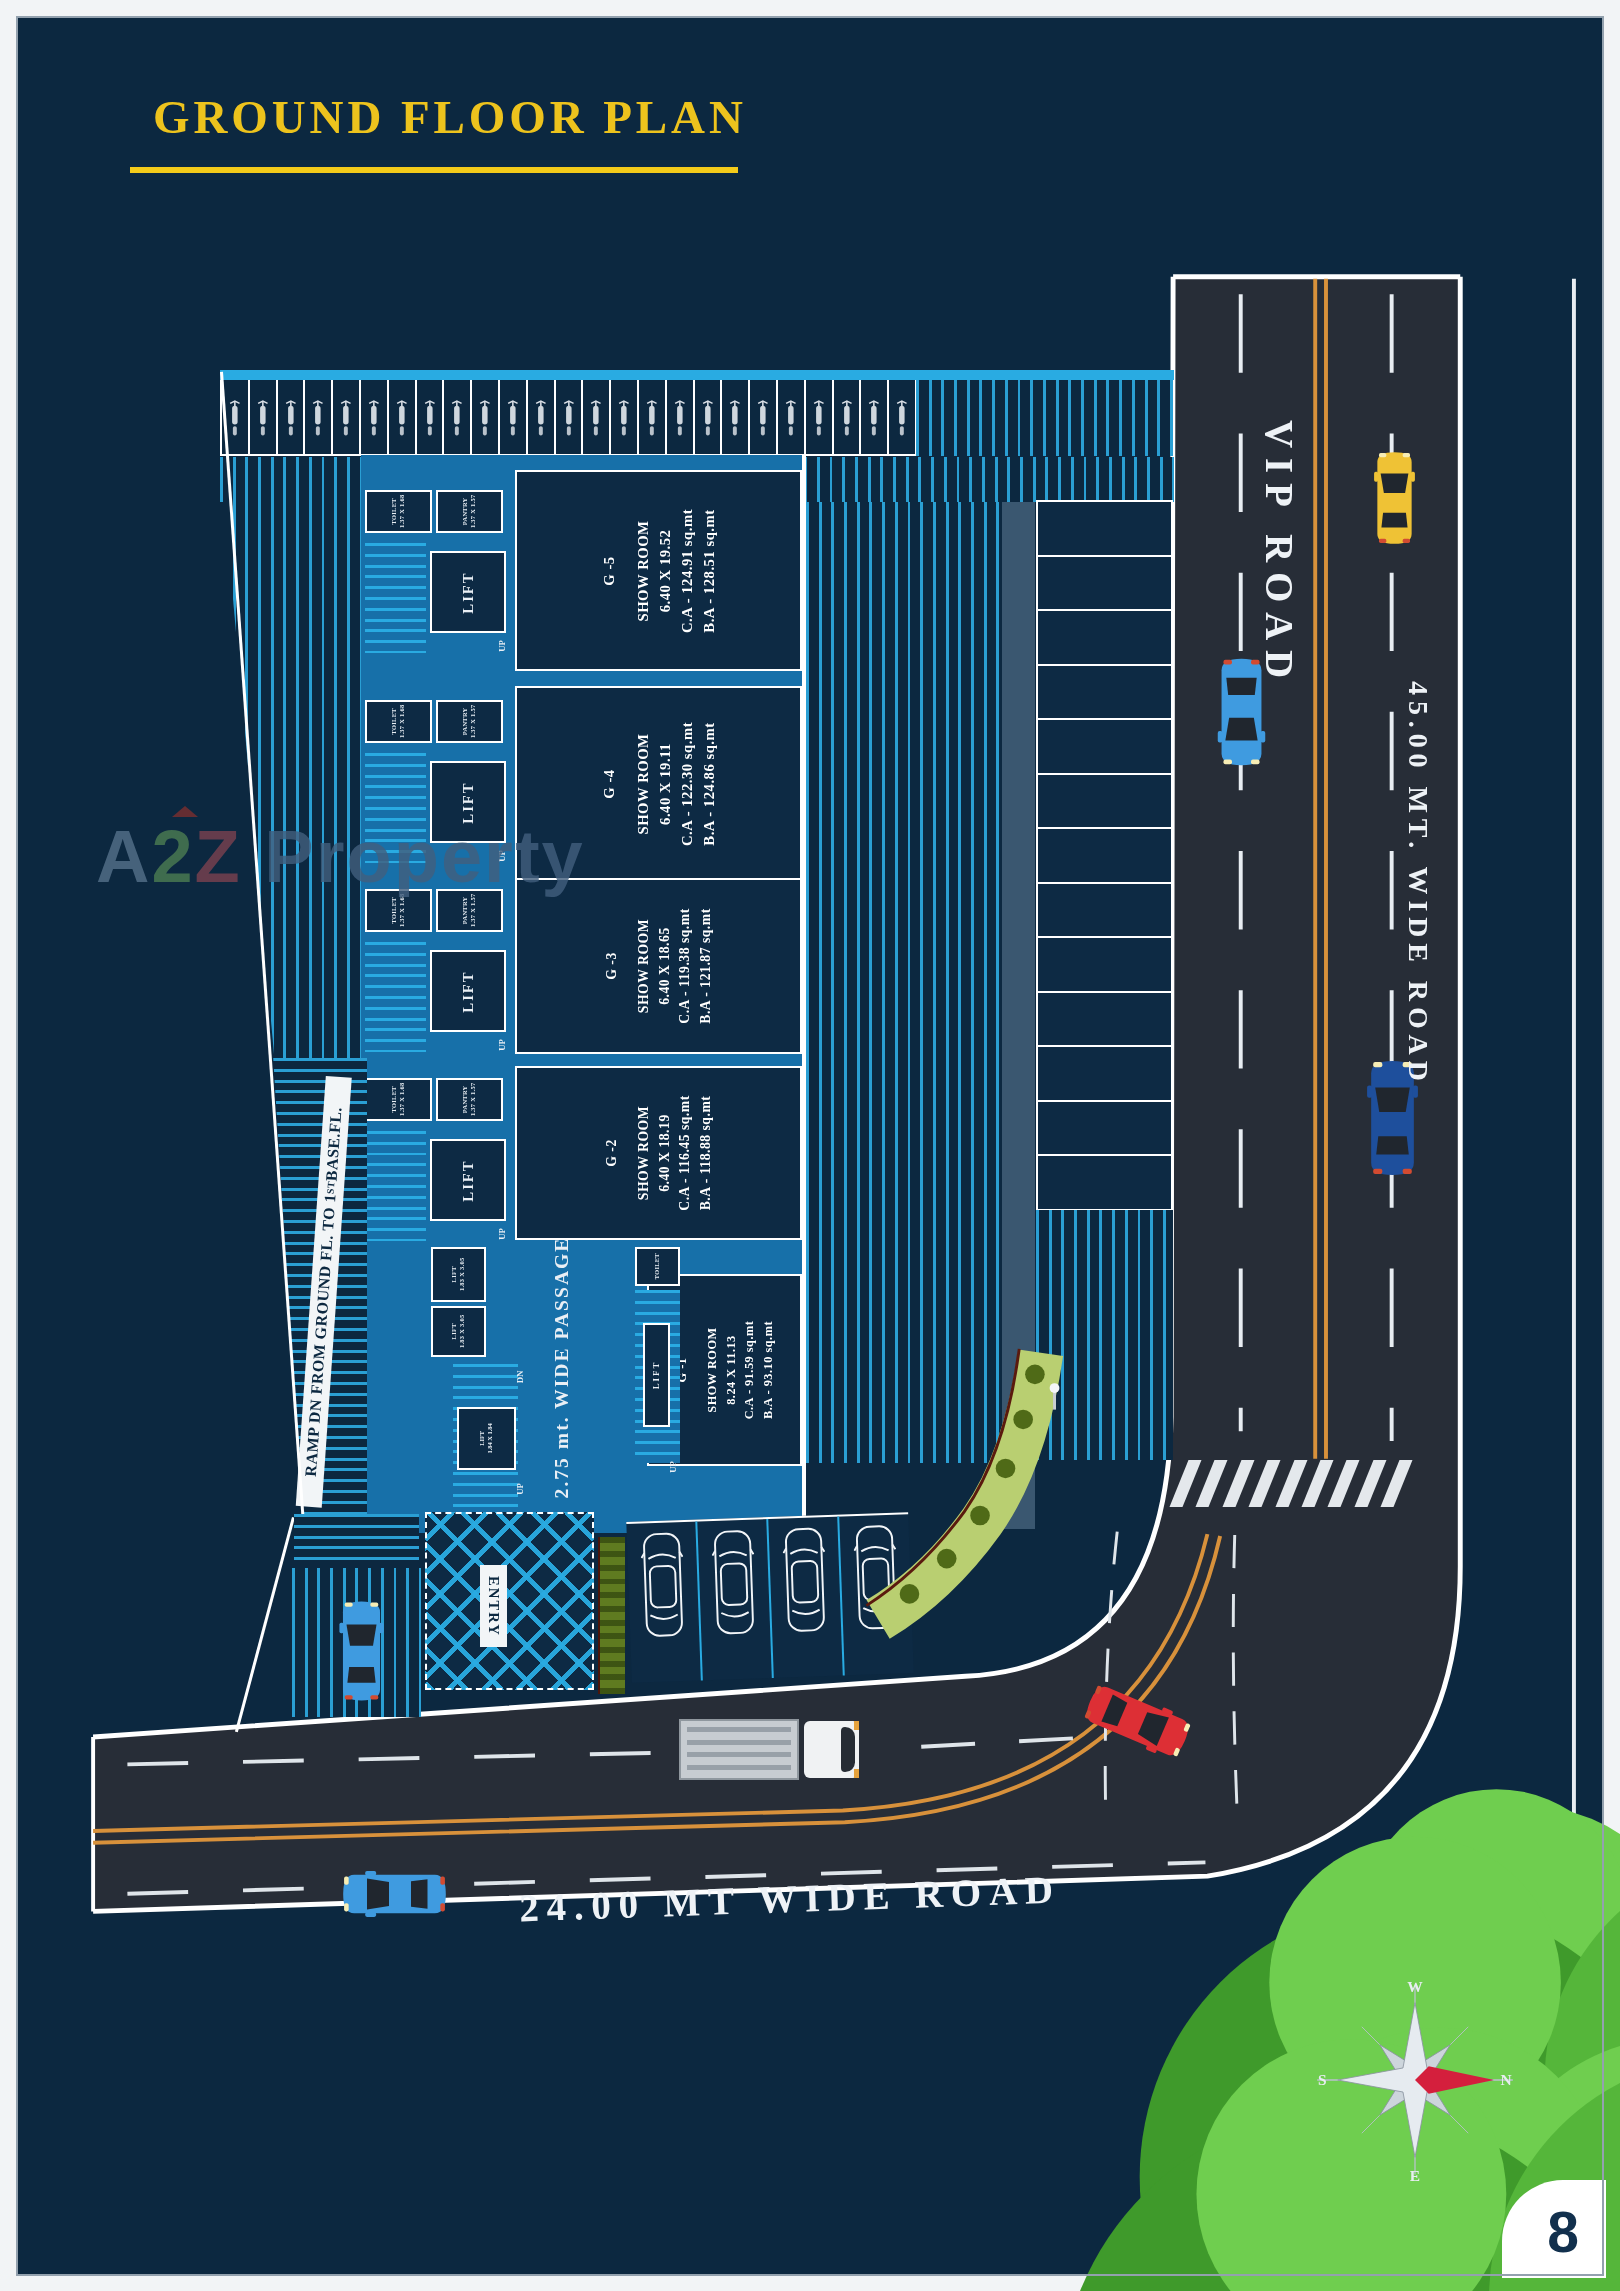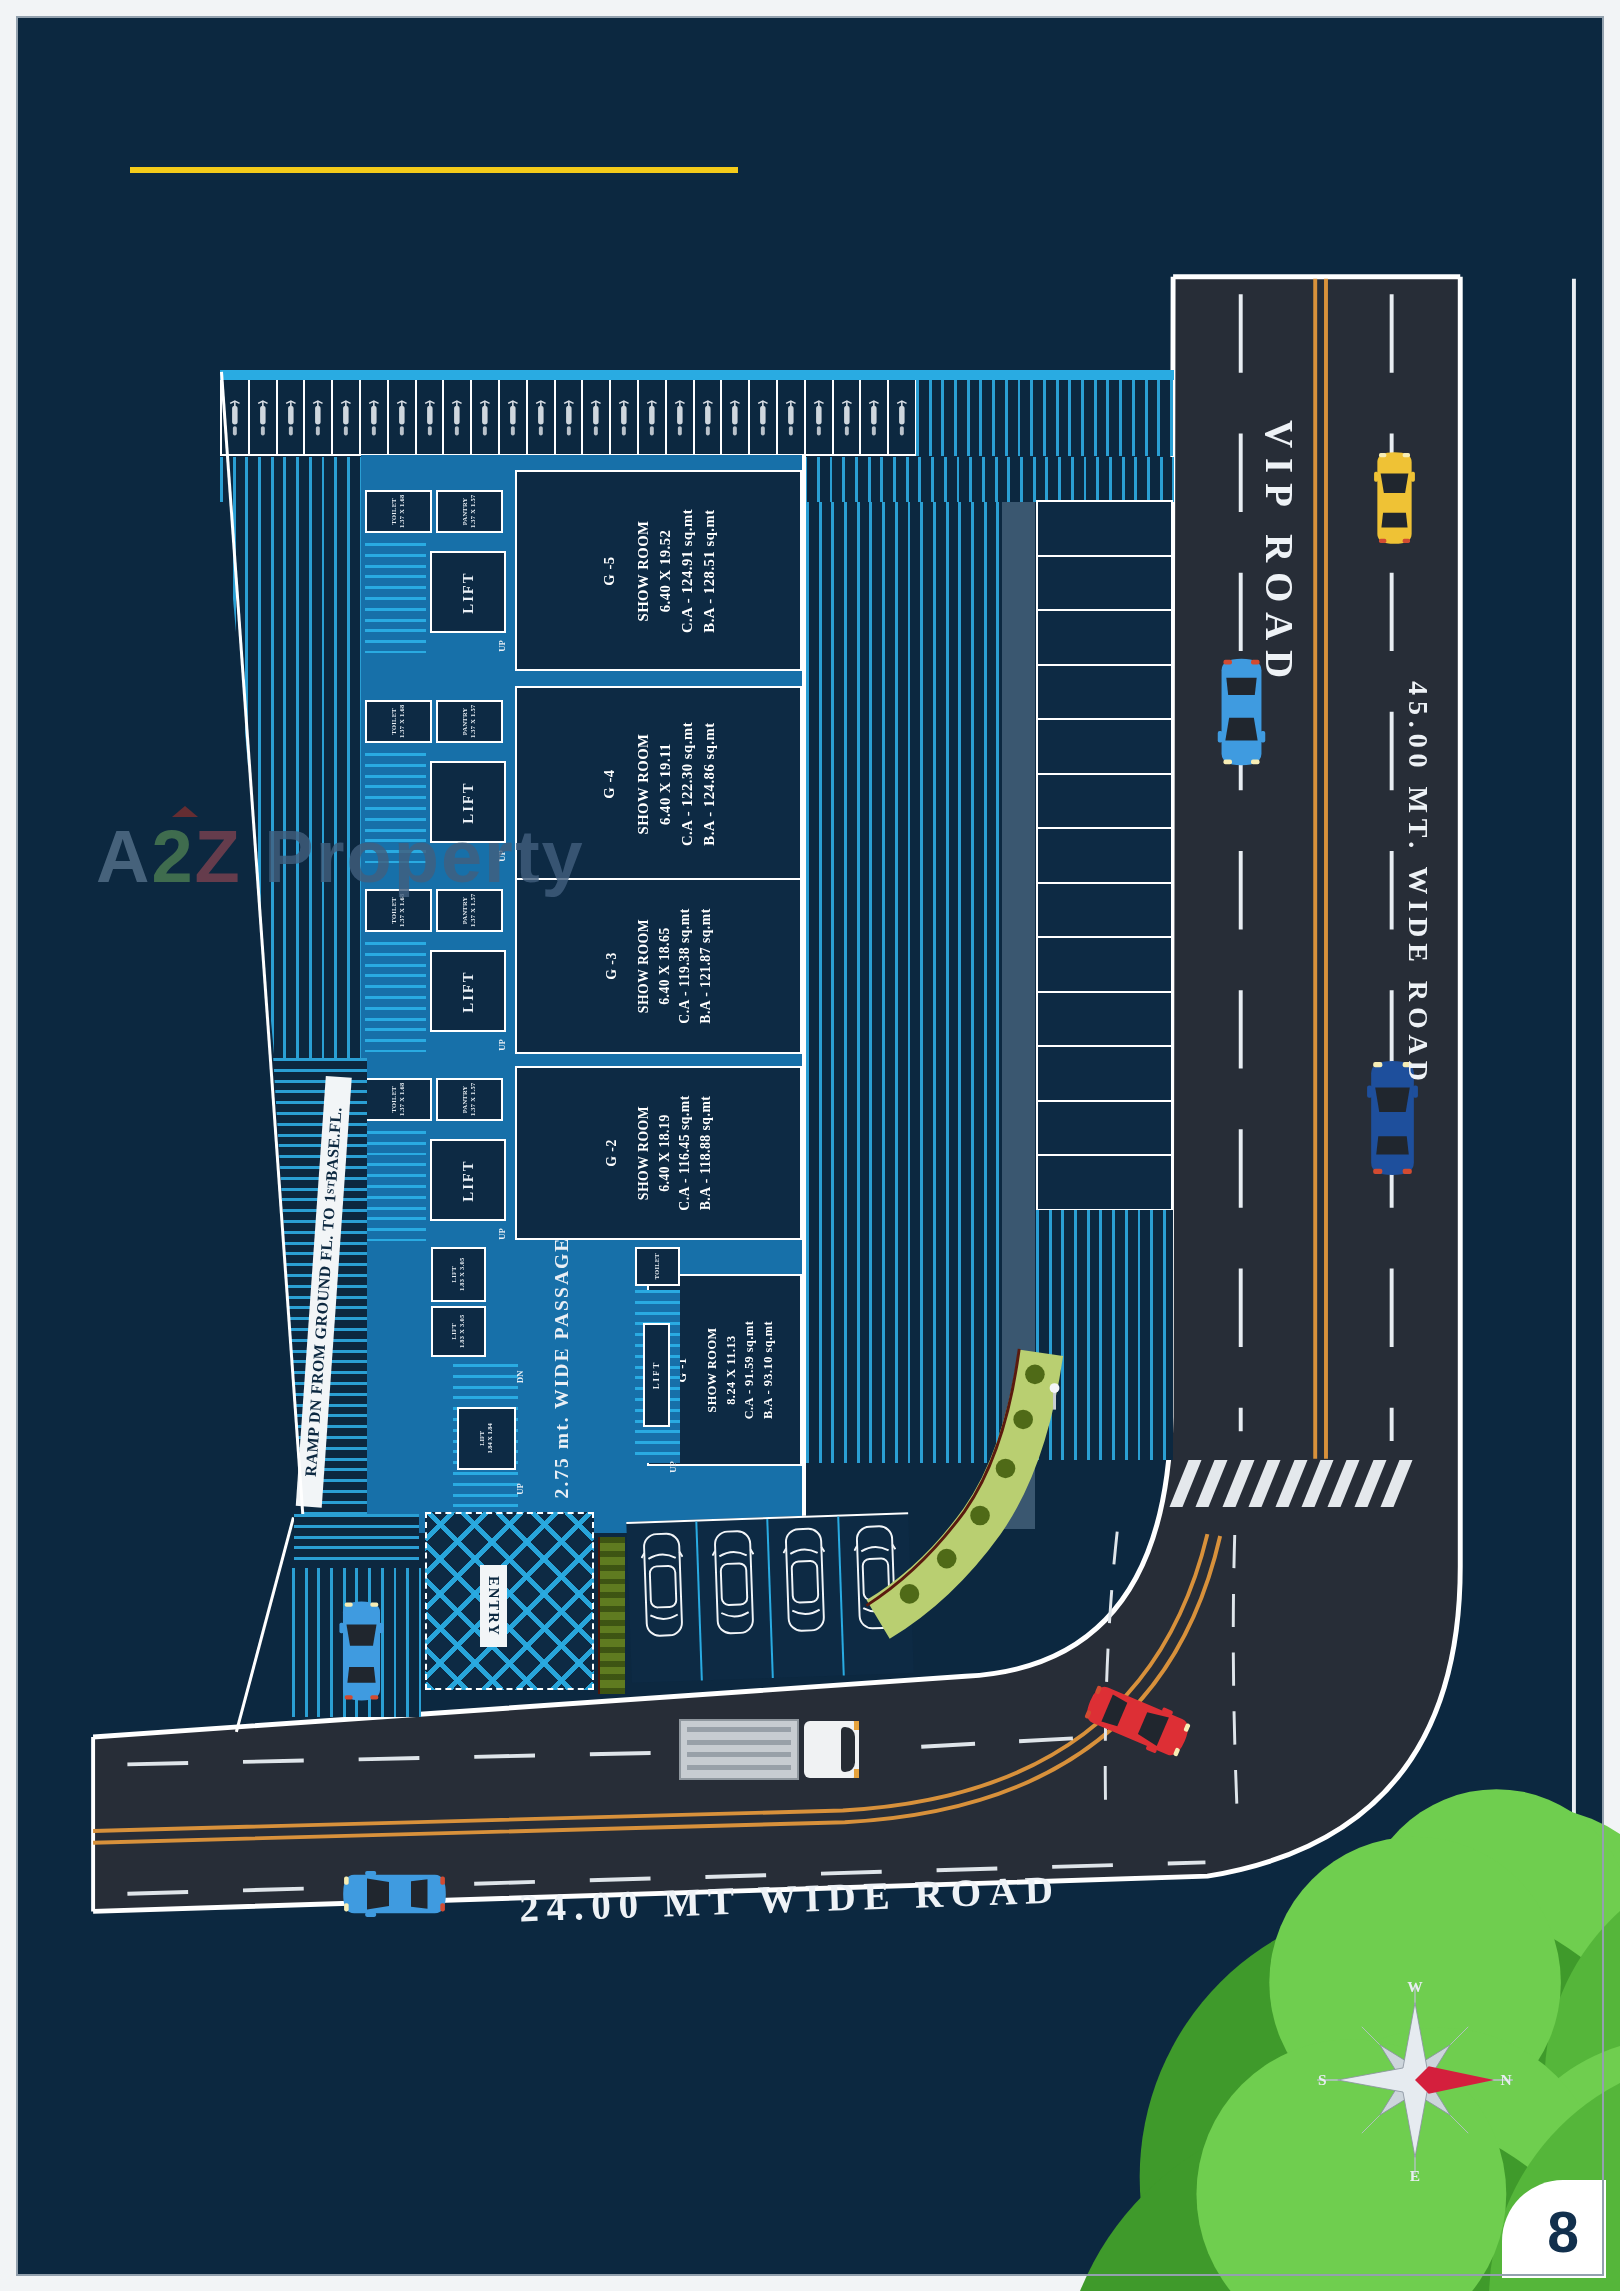--- a/index.html
+++ b/index.html
@@ -641,20 +641,21 @@
     <div class="abs" style="left:0;top:2px;width:120px;height:61px;background:#c7ccd1;border:2px solid #8f979e;box-sizing:border-box">
       <div class="abs" style="left:5.9px;top:5.9px;right:5.9px;bottom:5.9px;background:repeating-linear-gradient(180deg,#98a0a8 0 4.9px,#c7ccd1 4.9px 12.7px)"></div>
     </div>
     <div class="abs" style="left:125px;top:3.9px;width:55px;height:57px;background:#f0f2f3;border-radius:5.9px">
       <div class="abs" style="right:3.9px;top:5.9px;width:13.7px;height:45px;background:#262c34;border-radius:3.9px 9.8px 9.8px 3.9px"></div>
       <div class="abs" style="right:0;top:0;width:4.9px;height:8.8px;background:#e6a23c"></div>
       <div class="abs" style="right:0;bottom:0;width:4.9px;height:8.8px;background:#e6a23c"></div>
     </div>
   </div>
 
+  <div id="title" class="abs">GROUND FLOOR PLAN</div>
   <div id="title-underline" class="abs"></div>
 
   <div id="wm1" class="abs">
     <span class="roof"></span>
     <span class="wa">A</span><span class="w2">2</span><span class="wz">Z</span><span class="wp"> Property</span>
   </div>
 
   <div id="vip-lbl" class="abs roadtxt">VIP ROAD</div>
   <div id="r45-lbl" class="abs roadtxt">45.00 MT. WIDE ROAD</div>
   <div id="r24-lbl" class="abs roadtxt">24.00 MT WIDE ROAD</div>

